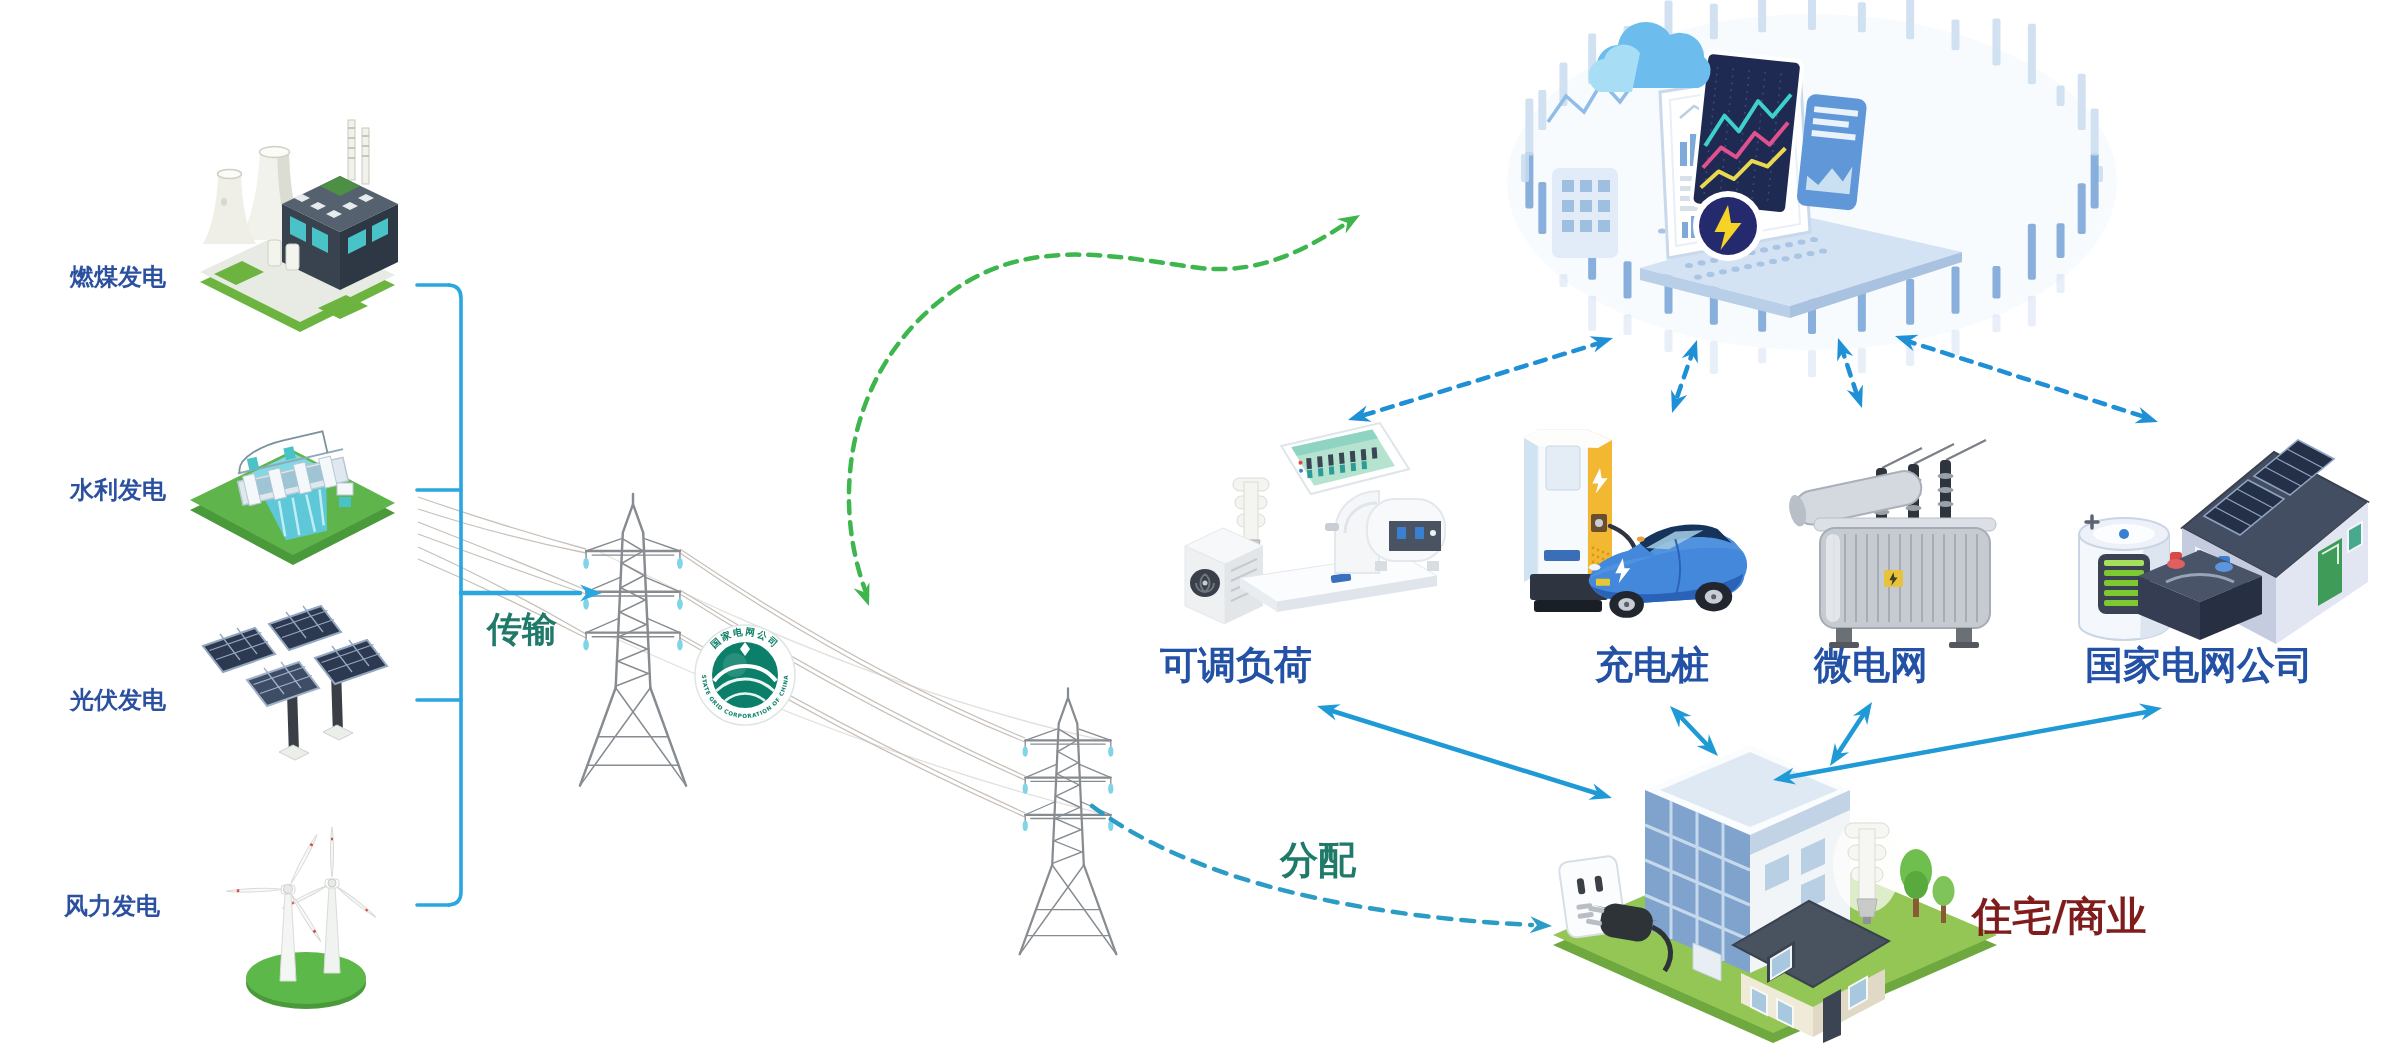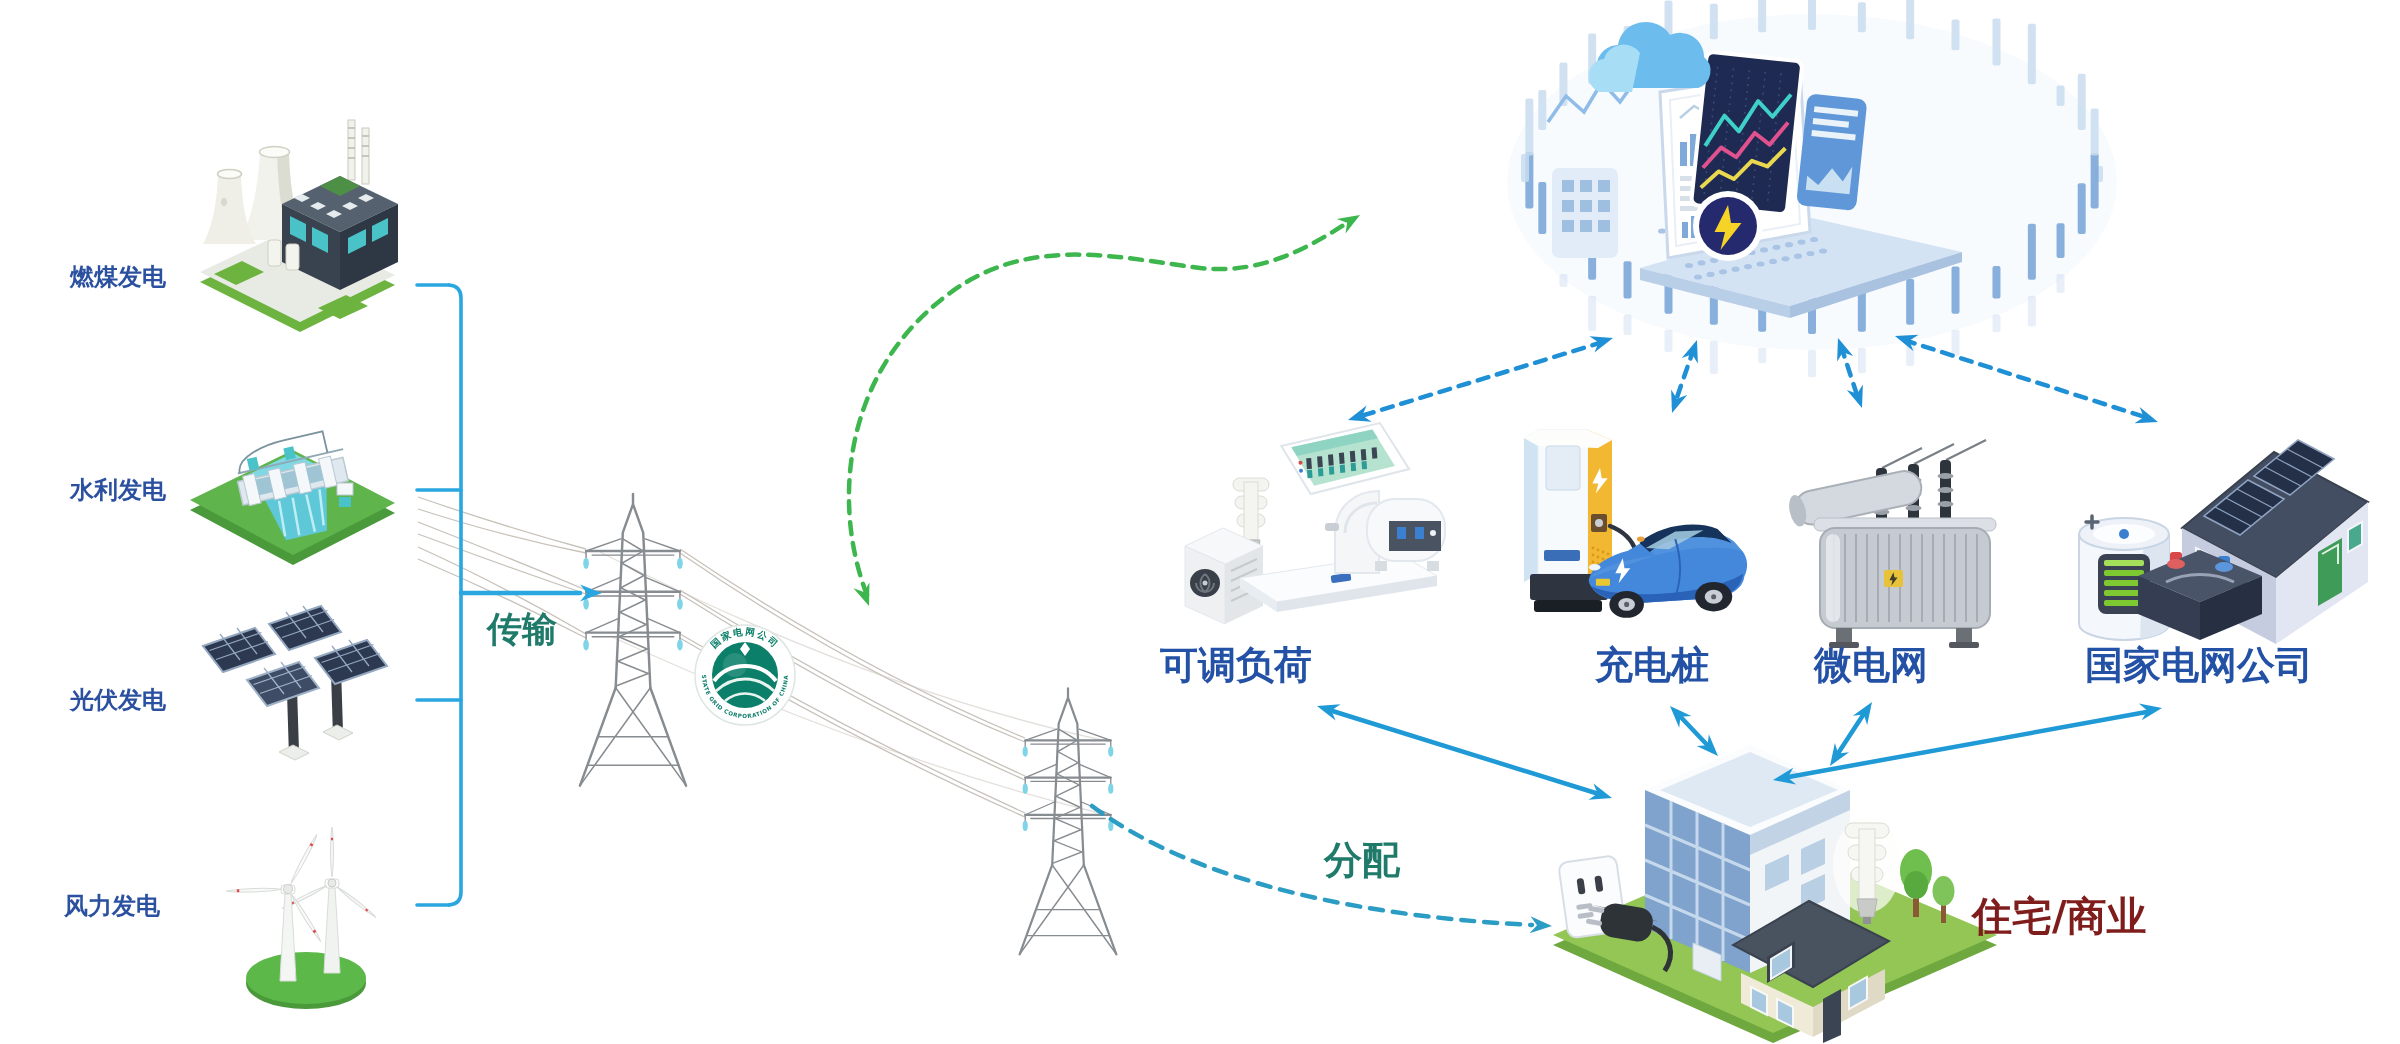--- a/index.html
+++ b/index.html
@@ -703,21 +703,21 @@
     <use href="#ah" transform="translate(1552,926) rotate(3)" fill="#2b9cc4"></use>
   </g>
 </svg>
 
 <div class="lbl src-label" style="left:70px;top:264px;">燃煤发电</div>
 <div class="lbl src-label" style="left:70px;top:477px;">水利发电</div>
 <div class="lbl src-label" style="left:70px;top:687px;">光伏发电</div>
 <div class="lbl src-label" style="left:64px;top:893px;">风力发电</div>
 
 <div class="lbl flow-label" style="left:487px;top:610px;">传输</div>
-<div class="lbl flow-label" style="left:1280px;top:840px;font-size:38px;margin-left:44px;">分配</div>
+<div class="lbl flow-label" style="left:1280px;top:840px;font-size:38px;">分配</div>
 
 
 
 <div class="lbl dev-label" style="left:1236px;top:645px;">可调负荷</div>
 <div class="lbl dev-label" style="left:1652px;top:645px;">充电桩</div>
 <div class="lbl dev-label" style="left:1871px;top:645px;">微电网</div>
 <div class="lbl dev-label" style="left:2199px;top:645px;">国家电网公司</div>
 
 <div class="lbl bld-label" style="left:1972px;top:894px;">住宅/商业</div>
 

